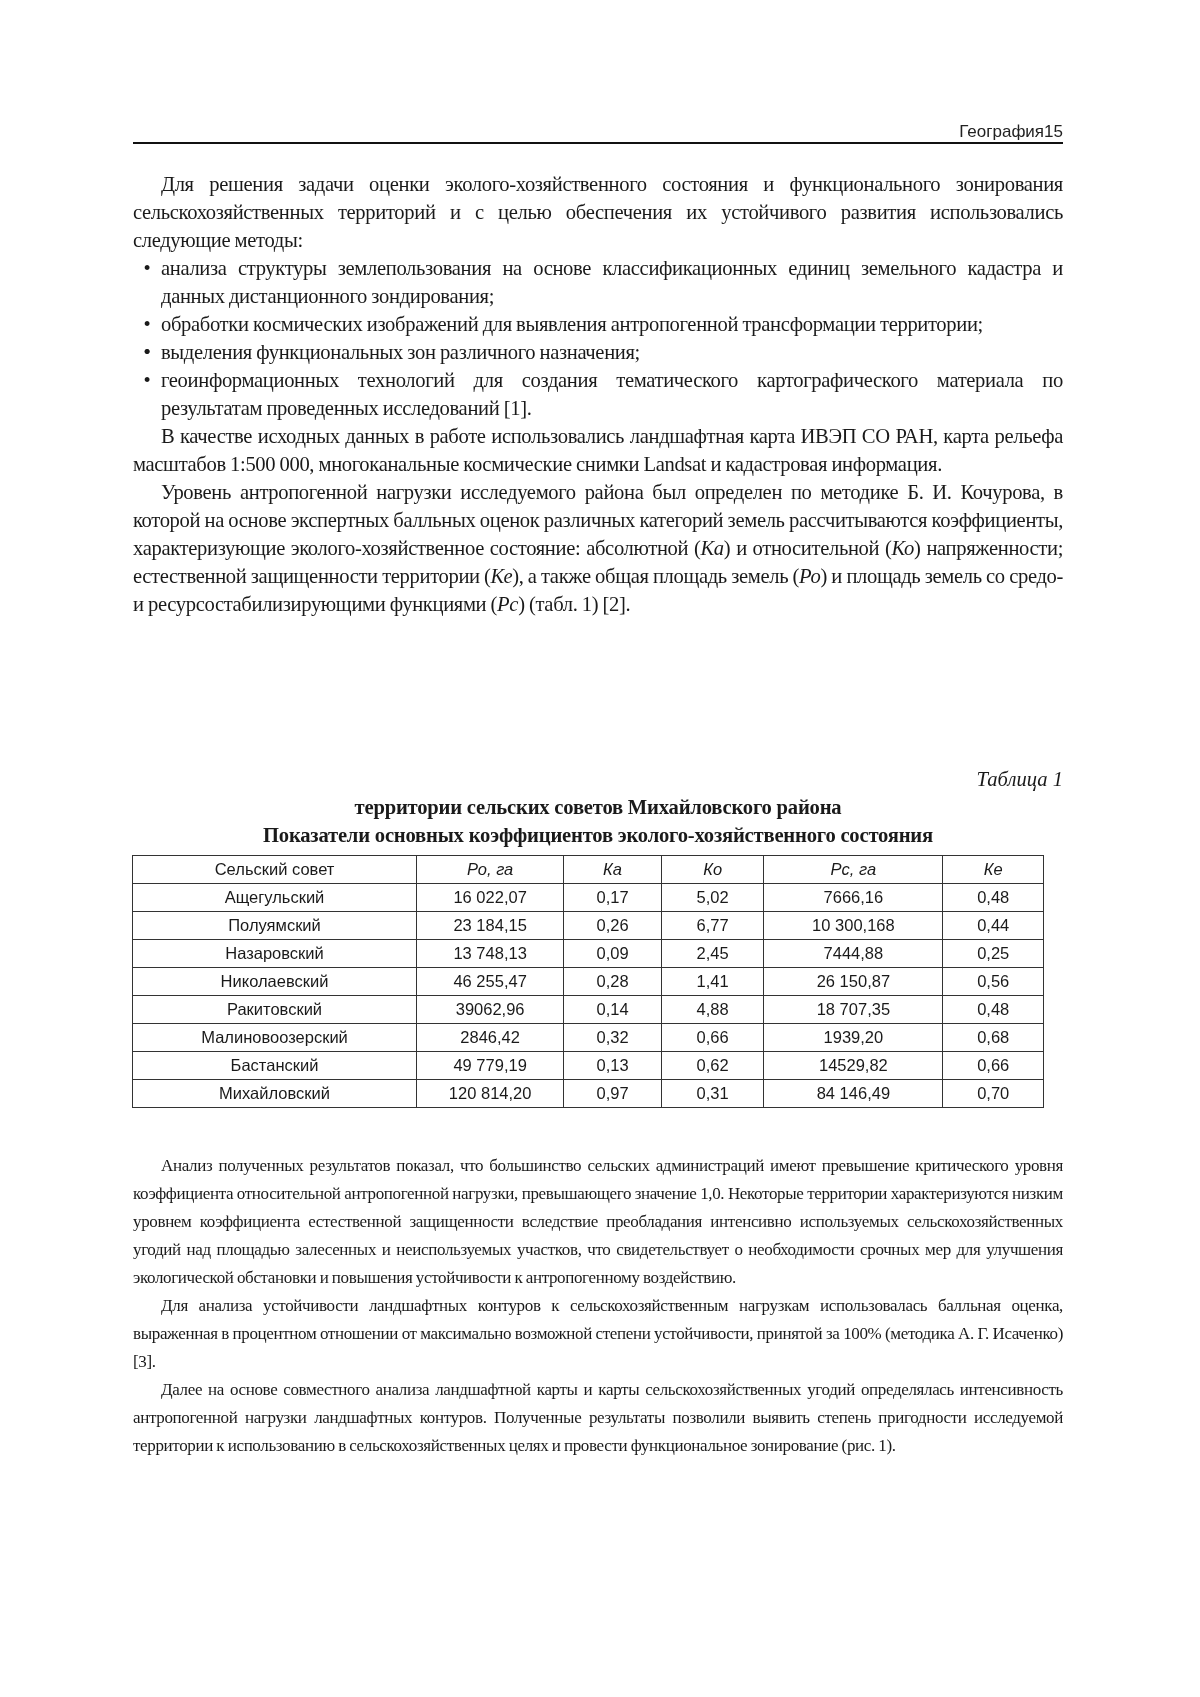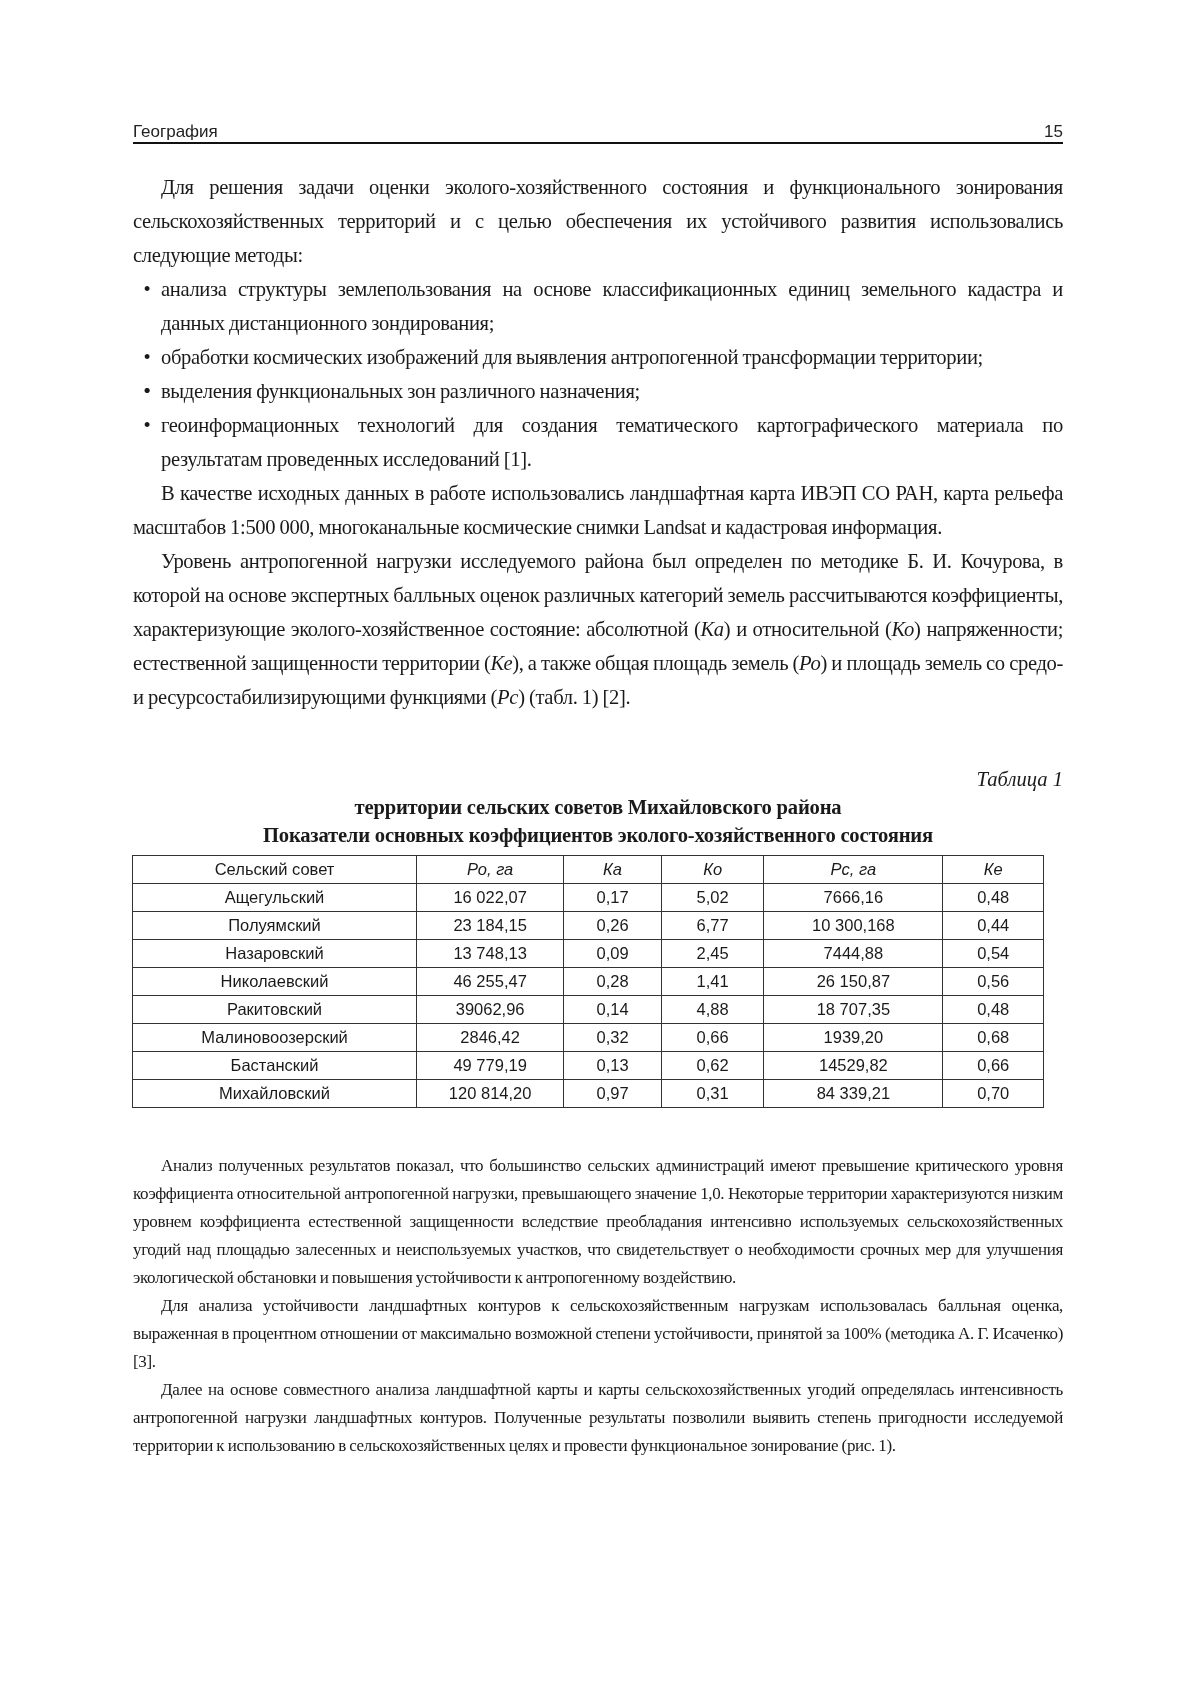--- a/index.html
+++ b/index.html
@@ -5,32 +5,32 @@
     html, body { margin: 0; padding: 0; background: #ffffff; }
     body {
       width: 1200px; height: 1697px; position: relative; overflow: hidden;
       color: #1a1a1a;
       font-family: "Liberation Serif", "DejaVu Serif", serif;
     }
     .page { position: absolute; left: 133px; top: 0; width: 930px; }
 
     .header {
       position: absolute; left: 0; top: 112px; width: 930px; height: 30px;
-      display: flex; justify-content: space-between; align-items: flex-end;
+      display: flex; justify-content: flex-end; align-items: flex-end;
       font-family: "Liberation Sans", "DejaVu Sans", sans-serif;
       font-size: 17px; color: #222;
     }
     .header-rule {
       position: absolute; left: 0; top: 142px; width: 930px; height: 0;
       border-top: 2.5px solid #111;
     }
 
     .body-text {
       position: absolute; left: 0; top: 170px; width: 930px;
-      font-size: 20.6px; line-height: 34px; text-align: justify;
+      font-size: 20.6px; line-height: 28px; text-align: justify;
       letter-spacing: -0.35px; word-spacing: -0.5px;
     }
     .body-text p { margin: 0; text-indent: 28px; }
     .body-text ul { margin: 0; padding: 0; list-style: none; }
     .body-text li { position: relative; padding-left: 28px; margin-left: 0; }
     .body-text li .bullet {
       position: absolute; left: 8px; top: 0; width: 12px; text-align: center;
     }
     .body-text em { font-style: italic; }
 
@@ -126,21 +126,21 @@
             <td>6,77</td>
             <td>10 300,168</td>
             <td>0,44</td>
           </tr>
           <tr>
             <td>Назаровский</td>
             <td>13 748,13</td>
             <td>0,09</td>
             <td>2,45</td>
             <td>7444,88</td>
-            <td>0,54</td>
+            <td>0,25</td>
           </tr>
           <tr>
             <td>Николаевский</td>
             <td>46 255,47</td>
             <td>0,28</td>
             <td>1,41</td>
             <td>26 150,87</td>
             <td>0,56</td>
           </tr>
           <tr>
@@ -165,21 +165,21 @@
             <td>0,13</td>
             <td>0,62</td>
             <td>14529,82</td>
             <td>0,66</td>
           </tr>
           <tr>
             <td>Михайловский</td>
             <td>120 814,20</td>
             <td>0,97</td>
             <td>0,31</td>
-            <td>84 339,21</td>
+            <td>84 146,49</td>
             <td>0,70</td>
           </tr>
         </tbody>
     </table>
   </div>
 
   <div class="body-text-2">
     <p>Анализ полученных результатов показал, что большинство сельских администраций имеют превышение критического уровня коэффициента относительной антропогенной нагрузки, превышающего значение 1,0. Некоторые территории характеризуются низким уровнем коэффициента естественной защищенности вследствие преобладания интенсивно используемых сельскохозяйственных угодий над площадью залесенных и неиспользуемых участков, что свидетельствует о необходимости срочных мер для улучшения экологической обстановки и повышения устойчивости к антропогенному воздействию.</p>
     <p>Для анализа устойчивости ландшафтных контуров к сельскохозяйственным нагрузкам использовалась балльная оценка, выраженная в процентном отношении от максимально возможной степени устойчивости, принятой за 100% (методика А. Г. Исаченко) [3].</p>
     <p>Далее на основе совместного анализа ландшафтной карты и карты сельскохозяйственных угодий определялась интенсивность антропогенной нагрузки ландшафтных контуров. Полученные результаты позволили выявить степень пригодности исследуемой территории к использованию в сельскохозяйственных целях и провести функциональное зонирование (рис. 1).</p>

